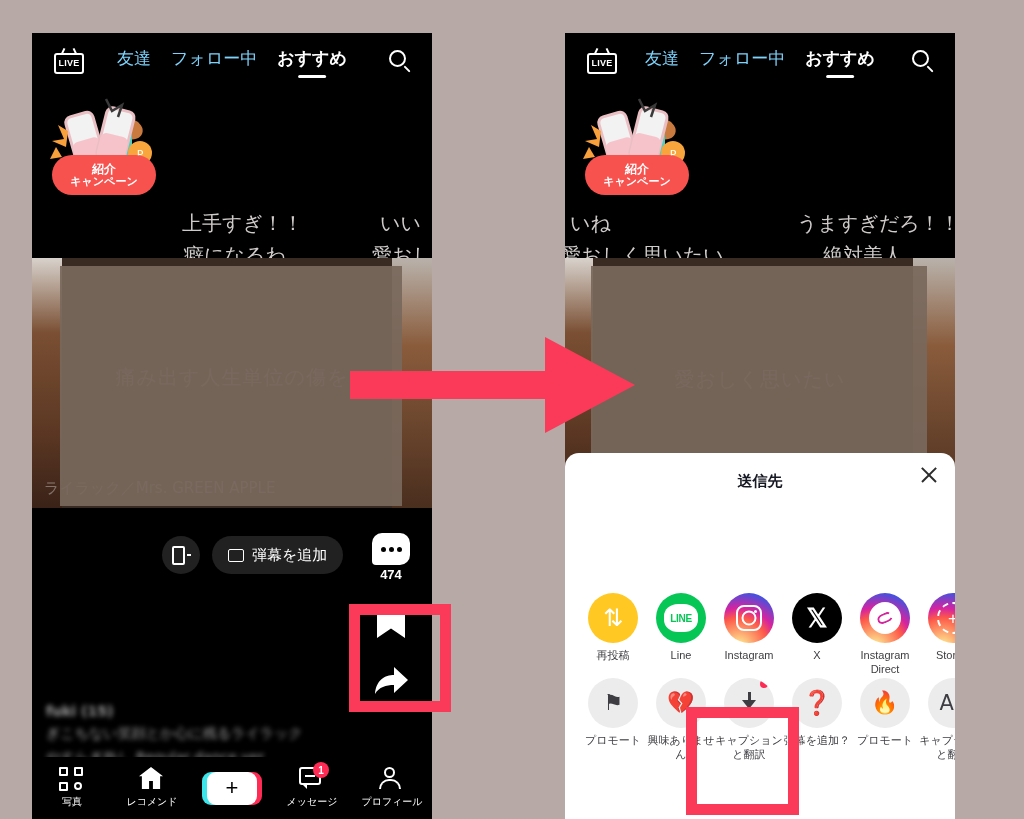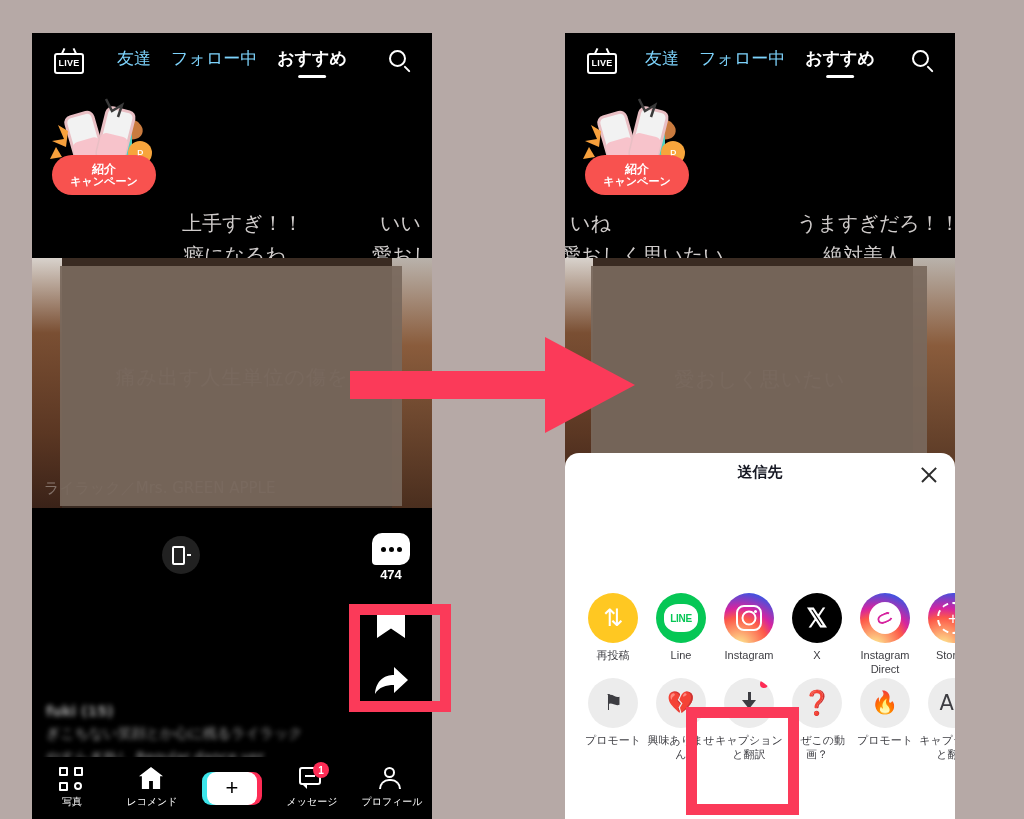--- a/index.html
+++ b/index.html
@@ -225,21 +225,21 @@
     border: 2.2px solid #fff; border-bottom: 0; border-radius: 11px 11px 0 0;
   }
 
   
   .sheet {
     position: absolute; left: 0; right: 0; bottom: 0;
     background: #fff; border-radius: 14px 14px 0 0; overflow: hidden;
   }
   .sheet-head { position: relative; height: 44px; }
   .sheet-title {
-    position: absolute; left: 0; right: 0; top: 10px; text-align: center;
+    position: absolute; left: 0; right: 0; top: 19px; text-align: center;
     font-size: 15px; font-weight: bold; color: #161823;
     font-family: "DejaVu Sans", sans-serif;
   }
   .sheet-close {
     position: absolute; right: 16px; top: 12px; width: 20px; height: 20px;
   }
   .sheet-close i {
     position: absolute; left: 0; top: 9px; width: 20px; height: 1.8px; background: #2b2b2b;
   }
   .sheet-close i:first-child { transform: rotate(45deg); }
@@ -386,20 +386,24 @@
       <div class="lyric" style="top:106px">痛み出す人生単位の傷を</div>
       <div class="song-line" style="bottom:10px">ライラック／Mrs. GREEN APPLE</div>
       <div class="censor" style="left:28px;top:8px;right:30px;bottom:2px"></div>
     </div>
 
     <div class="dan-row" style="left:130px;top:503px">
       <div class="dan-toggle">
         <div class="bx"></div>
         <div class="tick"></div>
       </div>
+      <div class="dan-btn">
+        <div class="cbox"></div>
+        <span>弾幕を追加</span>
+      </div>
     </div>
 
     <div class="rail" style="top:500px">
       <div class="rail-item">
         <div class="ic-comment">
           <span></span>
           <span></span>
           <span></span>
         </div>
         <div class="rail-count">474</div>
@@ -608,21 +612,21 @@
                 <div class="base"></div>
             </div>
             <div class="red-dot"></div>
           </div>
           <div class="share-label">キャプションと翻訳</div>
         </div>
         <div class="share-item">
           <div class="share-ico ico-grey">
             <span class="grey-glyph" style="font-size:24px;font-weight:bold">❓</span>
           </div>
-          <div class="share-label">なぜこの動画？</div>
+          <div class="share-label">弾幕を追加？</div>
         </div>
         <div class="share-item">
           <div class="share-ico ico-grey">
             <span class="grey-glyph">🔥</span>
           </div>
           <div class="share-label">プロモート</div>
         </div>
         <div class="share-item">
           <div class="share-ico ico-grey">
             <span class="grey-glyph" style="font-size:21px">Aa</span>

